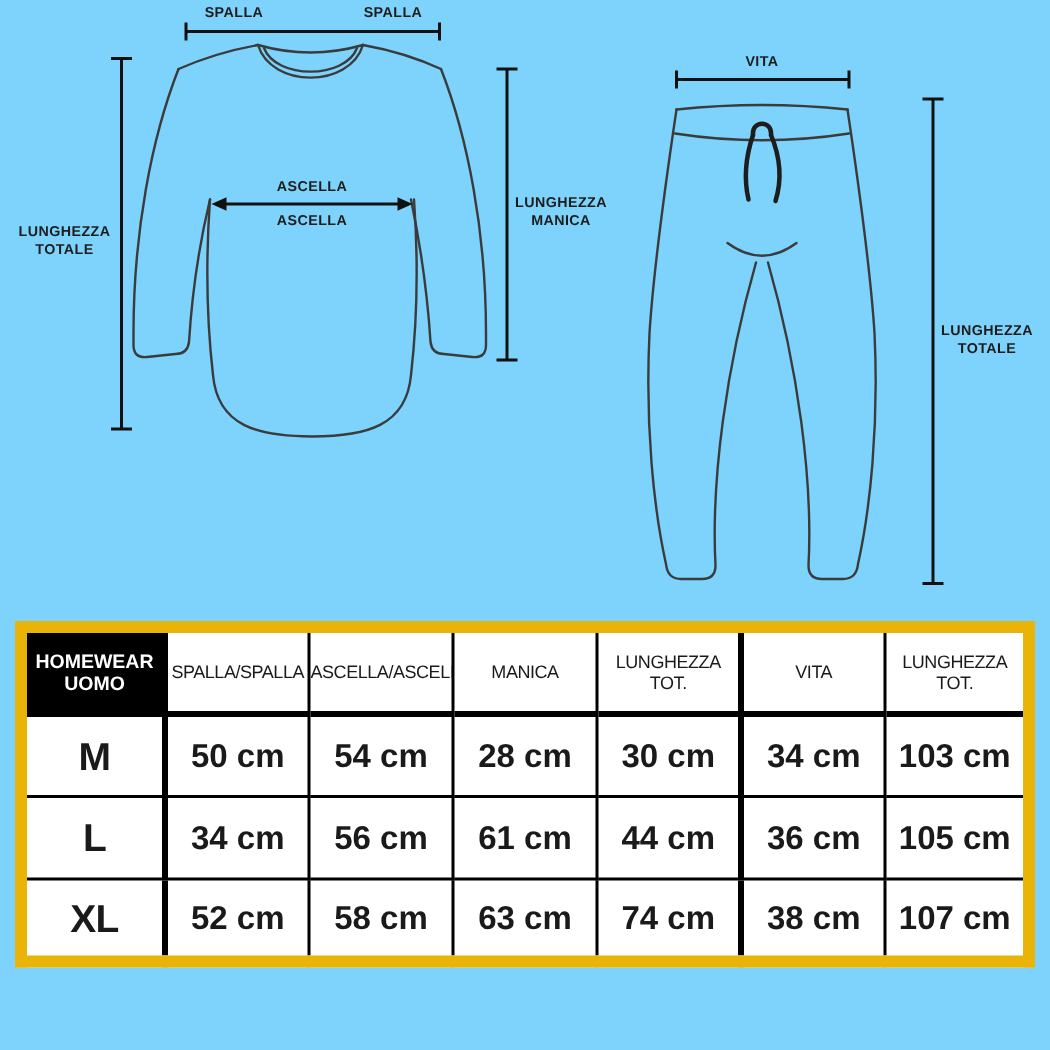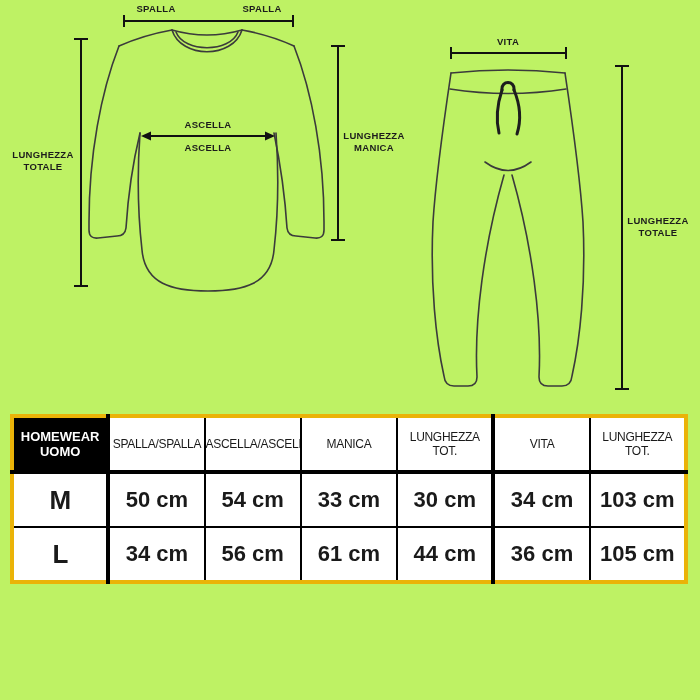--- a/index.html
+++ b/index.html
@@ -1,36 +1,36 @@
 <!DOCTYPE html>
 <html><head>
 <meta charset="utf-8">
 <style>
   html,body{margin:0;padding:0;background:#ffffff;}
   #stage{
-    position:relative;width:700px;height:700px;background:#bef264;overflow:hidden;
+    position:relative;width:700px;height:700px;background:#7dd3fc;overflow:hidden;
     font-family:"Liberation Sans","DejaVu Sans",sans-serif;color:#1a1a1a;
   }
   
   .dlabel{
     position:absolute;transform:translateX(-50%);
     font-size:9.5px;font-weight:bold;letter-spacing:.3px;color:#1c1c1c;
     text-align:center;line-height:11.5px;white-space:nowrap;
   }
   .dlabel span{display:block;}
   
   .size-table{
     position:absolute;left:10px;top:414px;width:678px;
     border-collapse:collapse;table-layout:fixed;background:#fff;
   }
   .size-table td,.size-table th{
     border:2px solid #000;text-align:center;vertical-align:middle;
     padding:0;overflow:hidden;
   }
-  .size-table{border:4px solid #eab308;}
+  .size-table{border:8px solid #eab308;}
   .size-table tr.hdr td, .size-table tr.hdr th{border-bottom:4px solid #000;height:52px;}
   .size-table td.c0, .size-table th.c0{border-right:4px solid #000;}
   .size-table td.c4, .size-table th.c4{border-right:4px solid #000;}
   .size-table tr.datarow{height:55px;}
   .corner{
     background:#000;color:#fff;font-weight:bold;font-size:13px;line-height:15px;
   }
   .colhead{font-size:12px;font-weight:normal;letter-spacing:-.3px;}
   .sizecell{font-size:26px;font-weight:bold;letter-spacing:-.5px;}
   .valcell{font-size:22px;font-weight:bold;}
@@ -137,33 +137,42 @@
         <th class="colhead">MANICA</th>
         <th class="colhead c4">LUNGHEZZA TOT.</th>
         <th class="colhead">VITA</th>
         <th class="colhead">LUNGHEZZA TOT.</th>
       </tr>
 
       <tr class="datarow">
         <td class="c0 sizecell">M</td>
         <td class="valcell">50 cm</td>
         <td class="valcell">54 cm</td>
-        <td class="valcell">33 cm</td>
+        <td class="valcell">28 cm</td>
         <td class="valcell c4">30 cm</td>
         <td class="valcell">34 cm</td>
         <td class="valcell">103 cm</td>
       </tr>
 
       <tr class="datarow">
         <td class="c0 sizecell">L</td>
         <td class="valcell">34 cm</td>
         <td class="valcell">56 cm</td>
         <td class="valcell">61 cm</td>
         <td class="valcell c4">44 cm</td>
         <td class="valcell">36 cm</td>
         <td class="valcell">105 cm</td>
       </tr>
 
+      <tr class="datarow">
+        <td class="c0 sizecell">XL</td>
+        <td class="valcell">52 cm</td>
+        <td class="valcell">58 cm</td>
+        <td class="valcell">63 cm</td>
+        <td class="valcell c4">74 cm</td>
+        <td class="valcell">38 cm</td>
+        <td class="valcell">107 cm</td>
+      </tr>
 
     </tbody>
   </table>
 
 </div>
 
 </body></html>

